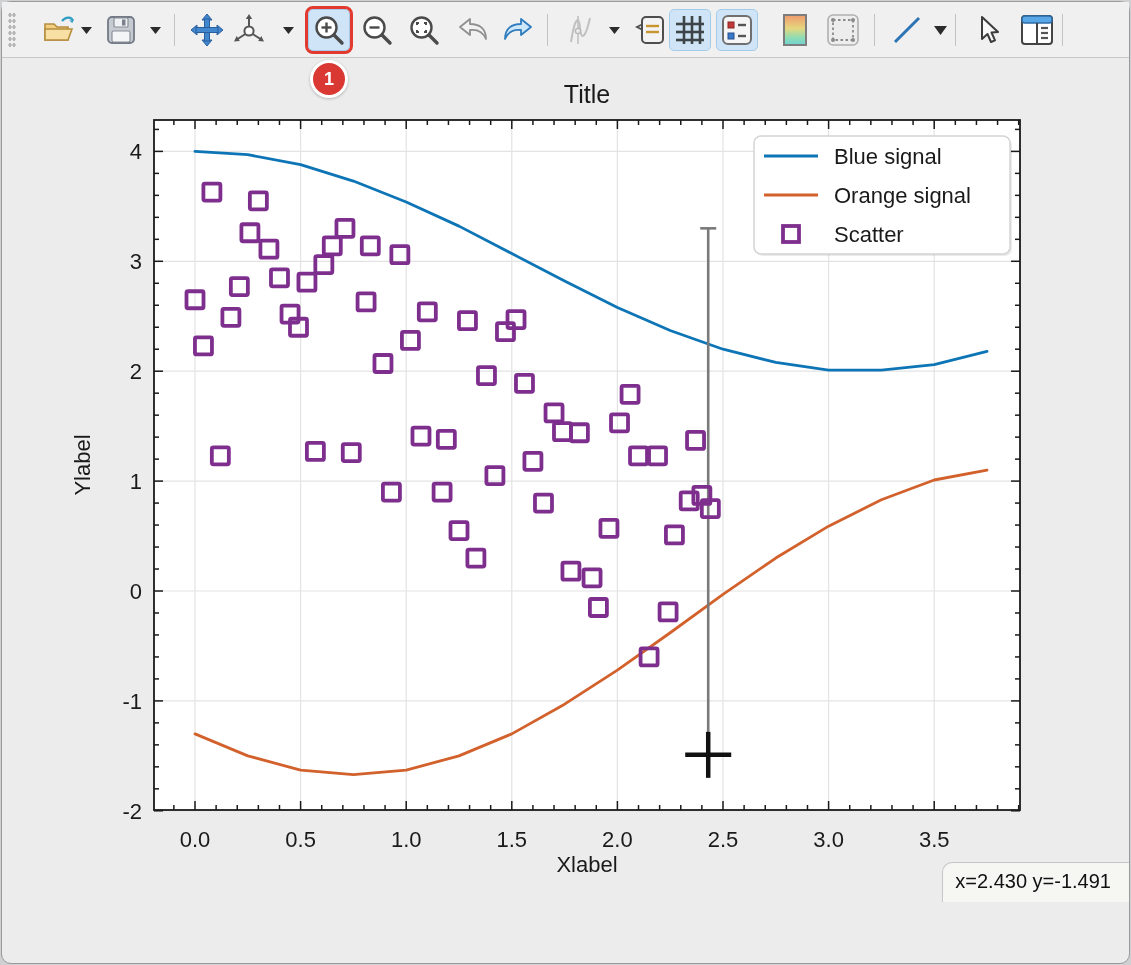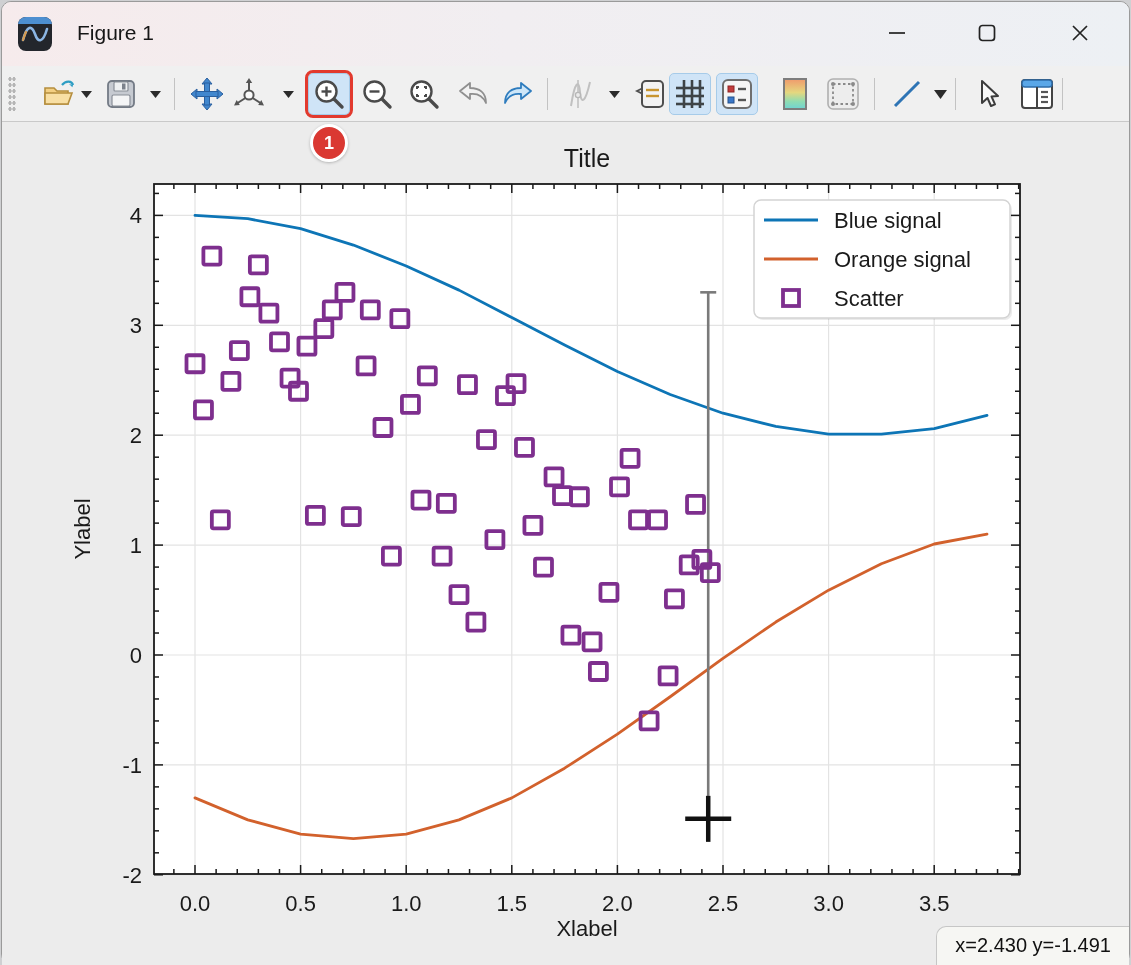--- a/index.html
+++ b/index.html
@@ -24,52 +24,27 @@
         background-image:radial-gradient(#b5b5b5 1.5px,transparent 1.6px);background-size:4px 6px;}
   .badge{position:absolute;left:308px;top:58px;width:32px;height:32px;border-radius:50%;
          background:#da3832;border:3px solid #ffffff;box-shadow:0 1px 3px rgba(0,0,0,.25);
          color:#fff;font-size:18px;font-weight:bold;display:flex;align-items:center;justify-content:center;z-index:9;}
   .disabled{opacity:.55;}
   
   .canvas{position:relative;width:100%;height:844px;background:#ececec;}
   svg text{font-family:"Liberation Sans",sans-serif;fill:#1a1a1a;}
   .statuspanel{position:absolute;right:0;bottom:0;background:#f6f6f3;border:1px solid #c6c6c6;
                border-right:none;border-bottom:none;border-radius:10px 0 0 0;
-               padding:7px 18px 9px 18px;font-size:20px;color:#111;}
+               padding:7px 18px 9px 12px;font-size:20px;color:#111;}
 </style>
 </head>
 <body>
 
 <div class="window">
 
-  <div class="titlebar">
-    <div class="appicon">
-      <div class="bar"></div>
-      <svg width="34" height="34" viewBox="0 0 34 34">
-        <path d="M5 23 C 9 8, 14 8, 17 17 C 20 26, 25 26, 29 12" fill="none" stroke="#8cb6e4" stroke-width="2.6" stroke-linecap="round"></path>
-        <path d="M5 23 C 6 20, 7 17, 8 15" fill="none" stroke="#d69a4e" stroke-width="2.2" stroke-linecap="round"></path>
-      </svg>
-    </div>
-    <div class="wtitle">Figure 1</div>
-    <div class="winbtn" style="left:872px">
-      <svg width="20" height="20">
-          <line x1="2" y1="10" x2="18" y2="10" stroke="#222" stroke-width="1.7"></line>
-        </svg>
-    </div>
-    <div class="winbtn" style="left:962px">
-      <svg width="20" height="20">
-          <rect x="2.5" y="2.5" width="15" height="15" rx="3" fill="none" stroke="#222" stroke-width="1.7"></rect>
-        </svg>
-    </div>
-    <div class="winbtn" style="left:1055px">
-      <svg width="20" height="20">
-          <path d="M3 3 L17 17 M17 3 L3 17" stroke="#222" stroke-width="1.7"></path>
-        </svg>
-    </div>
-  </div>
 
   <div class="toolbar">
     <div class="grip"></div>
 
     <div class="tbtn" style="left:36px">
       <svg width="34" height="30" viewBox="0 0 34 30">
         <path d="M20 6 C 24 1, 30 2, 31 6" fill="none" stroke="#2e9ec4" stroke-width="2.2"></path>
           <path d="M31 6 l-4 -1 l3.4 3.2 z" fill="#2e9ec4"></path>
         <path d="M3 9 h9 l3 3 h11 v13 h-23 z" fill="#f3cf82" stroke="#b58e3e" stroke-width="1.6"></path>
         <path d="M3 14 h23 l4 0 -4 11 h-23 z" fill="#f8dfa4" stroke="#b58e3e" stroke-width="1.6"></path>

